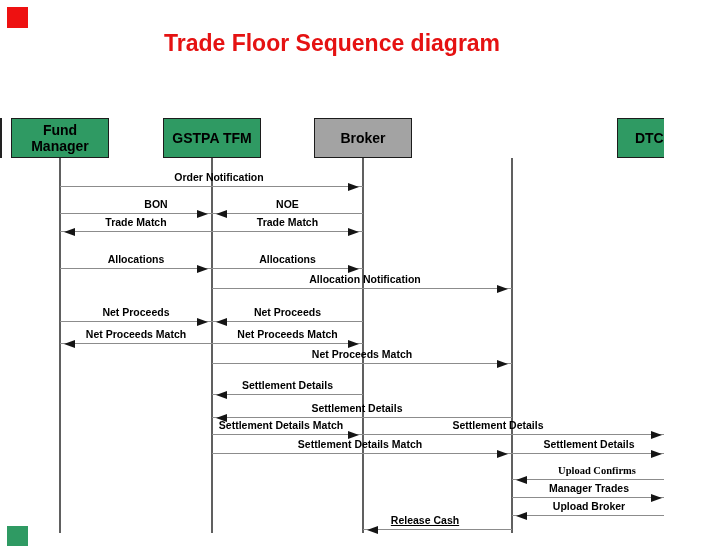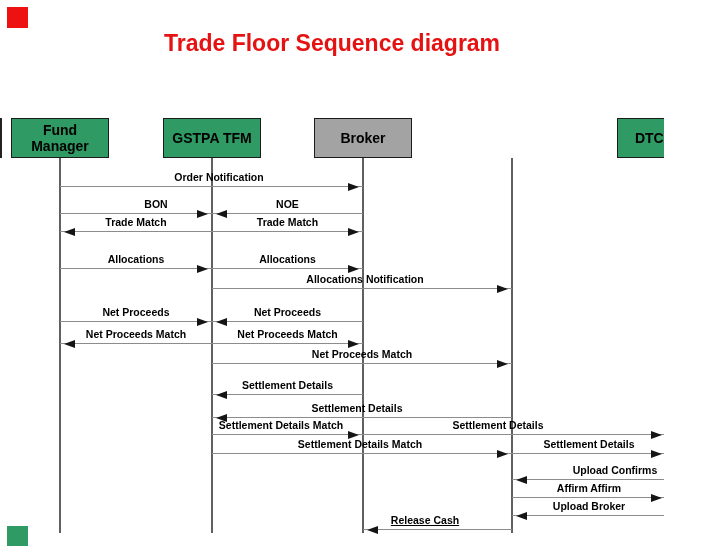--- a/index.html
+++ b/index.html
@@ -69,21 +69,21 @@
     <div class="arrow-right" style="top: 228px; left: 348px;"></div>
     <div class="msg-label" style="left: 287.5px; top: 216px;">Trade Match</div>
     <div class="msg-line" style="left: 60px; width: 152px; top: 268px; background: rgb(140, 140, 140);"></div>
     <div class="arrow-right" style="top: 265px; left: 197px;"></div>
     <div class="msg-label" style="left: 136px; top: 253px;">Allocations</div>
     <div class="msg-line" style="left: 212px; width: 151px; top: 268px; background: rgb(140, 140, 140);"></div>
     <div class="arrow-right" style="top: 265px; left: 348px;"></div>
     <div class="msg-label" style="left: 287.5px; top: 253px;">Allocations</div>
     <div class="msg-line" style="left: 212px; width: 300px; top: 288px; background: rgb(140, 140, 140);"></div>
     <div class="arrow-right" style="top: 285px; left: 497px;"></div>
-    <div class="msg-label" style="left: 365px; top: 273px;">Allocations Notification</div>
+    <div class="msg-label" style="left: 365px; top: 273px;">Allocation Notification</div>
     <div class="msg-line" style="left: 60px; width: 152px; top: 321px; background: rgb(140, 140, 140);"></div>
     <div class="arrow-right" style="top: 318px; left: 197px;"></div>
     <div class="msg-label" style="left: 136px; top: 306px;">Net Proceeds</div>
     <div class="msg-line" style="left: 212px; width: 151px; top: 321px; background: rgb(140, 140, 140);"></div>
     <div class="arrow-left" style="top: 318px; left: 216px;"></div>
     <div class="msg-label" style="left: 287.5px; top: 306px;">Net Proceeds</div>
     <div class="msg-line" style="left: 60px; width: 152px; top: 343px; background: rgb(140, 140, 140);"></div>
     <div class="arrow-left" style="top: 340px; left: 64px;"></div>
     <div class="msg-label" style="left: 136px; top: 328px;">Net Proceeds Match</div>
     <div class="msg-line" style="left: 212px; width: 151px; top: 343px; background: rgb(140, 140, 140);"></div>
@@ -105,23 +105,23 @@
     <div class="arrow-right" style="top: 431px; left: 651px;"></div>
     <div class="msg-label" style="left: 498px; top: 419px;">Settlement Details</div>
     <div class="msg-line" style="left: 212px; width: 300px; top: 453px; background: rgb(140, 140, 140);"></div>
     <div class="arrow-right" style="top: 450px; left: 497px;"></div>
     <div class="msg-label" style="left: 360px; top: 438px;">Settlement Details Match</div>
     <div class="msg-line" style="left: 512px; width: 154px; top: 453px; background: rgb(140, 140, 140);"></div>
     <div class="arrow-right" style="top: 450px; left: 651px;"></div>
     <div class="msg-label" style="left: 589px; top: 438px;">Settlement Details</div>
     <div class="msg-line" style="left: 512px; width: 154px; top: 479px; background: rgb(140, 140, 140);"></div>
     <div class="arrow-left" style="top: 476px; left: 516px;"></div>
-    <div class="msg-label" style="left: 615px; top: 464px;">Upload Confirms</div>
+    <div class="msg-label" style="left: 597px; top: 464px; font-family: Liberation Serif, serif;">Upload Confirms</div>
     <div class="msg-line" style="left: 512px; width: 154px; top: 497px; background: rgb(140, 140, 140);"></div>
     <div class="arrow-right" style="top: 494px; left: 651px;"></div>
-    <div class="msg-label" style="left: 589px; top: 482px;">Affirm Affirm</div>
+    <div class="msg-label" style="left: 589px; top: 482px;">Manager Trades</div>
     <div class="msg-line" style="left: 512px; width: 154px; top: 515px; background: rgb(140, 140, 140);"></div>
     <div class="arrow-left" style="top: 512px; left: 516px;"></div>
     <div class="msg-label" style="left: 589px; top: 500px;">Upload Broker</div>
     <div class="msg-line" style="left: 363px; width: 149px; top: 529px; background: rgb(140, 140, 140);"></div>
     <div class="arrow-left" style="top: 526px; left: 367px;"></div>
     <div class="msg-label" style="left: 425px; top: 514px; text-decoration: underline;">Release Cash</div>
   </div>
 
 </body></html>

